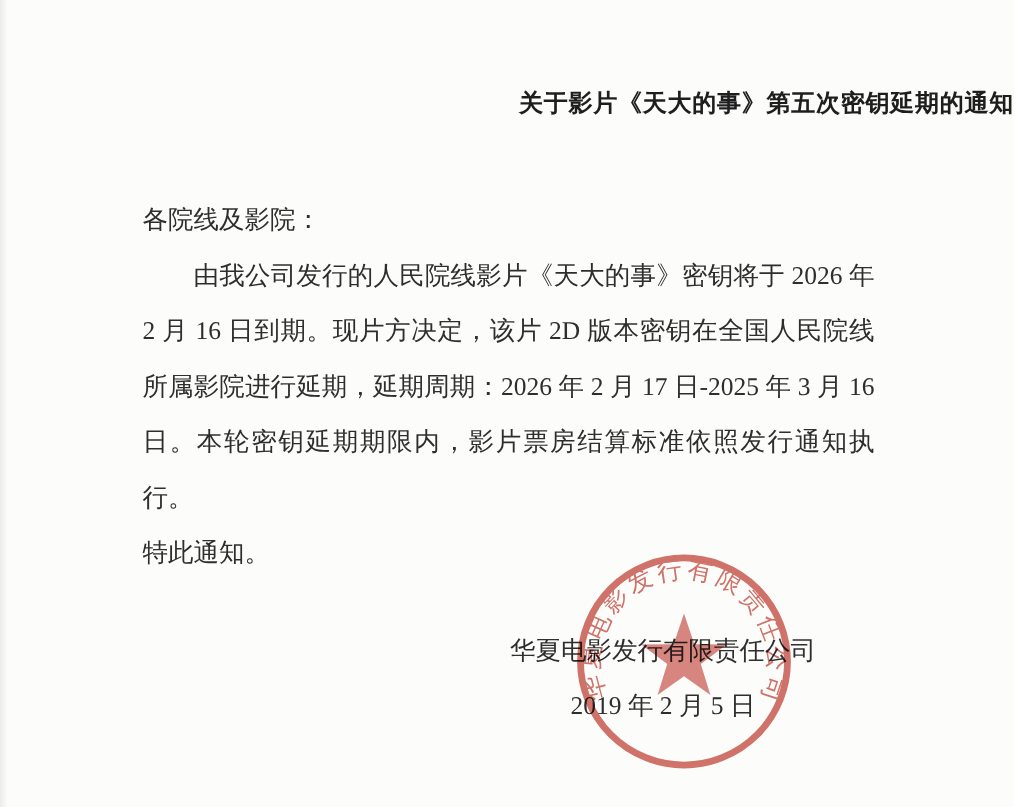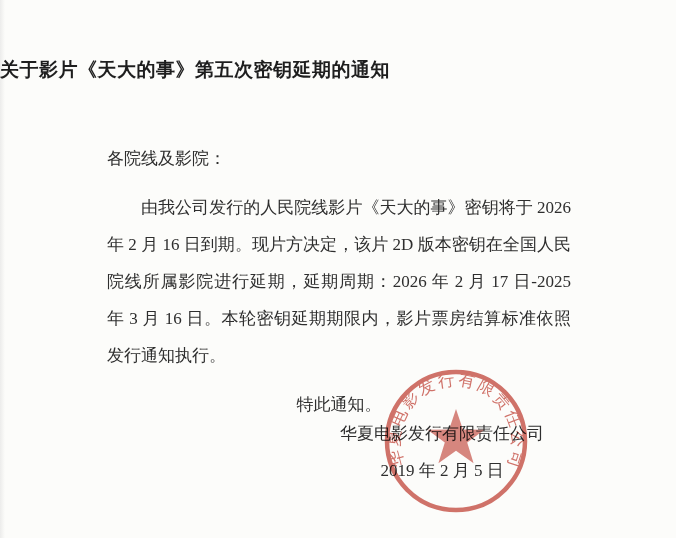--- a/index.html
+++ b/index.html
@@ -19,44 +19,44 @@
     background: #fcfcfa;
     
     background-image: linear-gradient(90deg, #ececeb 0px, rgba(236,236,235,0) 5px);
     color: #2e2e2e;
   }
   .doc-title {
     position: absolute;
     top: 56px;
     left: 0;
     width: 676px;
-    text-align: left;
-    font-size: 19px;
+    text-align: right;
+    font-size: 16px;
     line-height: 28px;
     font-weight: bold;
     color: #1e1e1e;
     letter-spacing: 0.5px;
   }
   .content {
     position: absolute;
     top: 128px;
     left: 95px;
     width: 488px;
     font-size: 17px;
     line-height: 37px;
     text-align: justify;
     text-justify: inter-ideograph;
   }
   .content p {
-    margin: 12px;
+    margin: 0;
     padding: 0;
   }
   .salutation { text-align: left; }
   .body-paragraph { text-indent: 2em; }
-  .closing-line { text-align: center; }
+  .closing-line { text-align: left; }
   .signature {
     position: absolute;
     top: 415px;
     left: 338px;
     width: 208px;
     text-align: center;
     font-size: 17px;
     line-height: 37px;
   }
   .signature .company-line { white-space: nowrap; }

